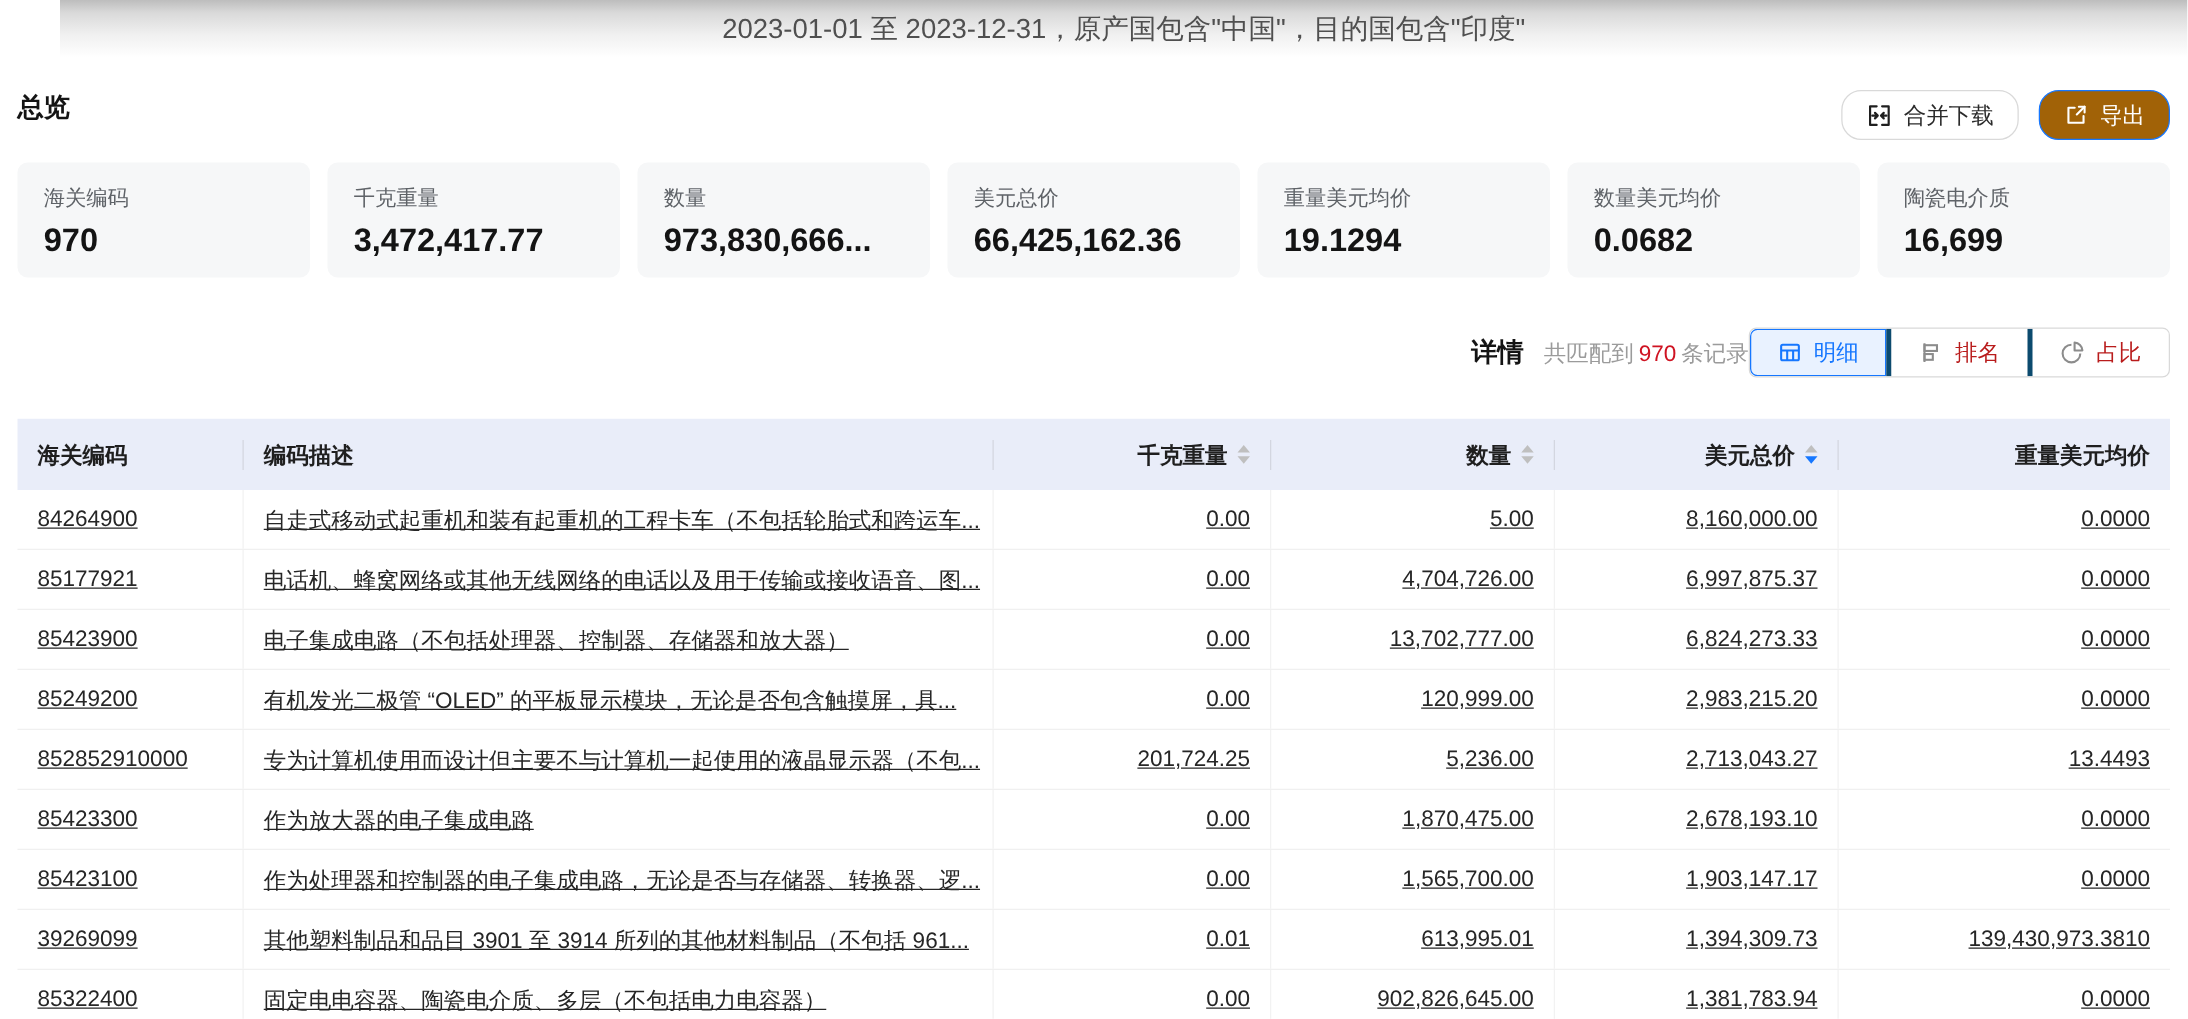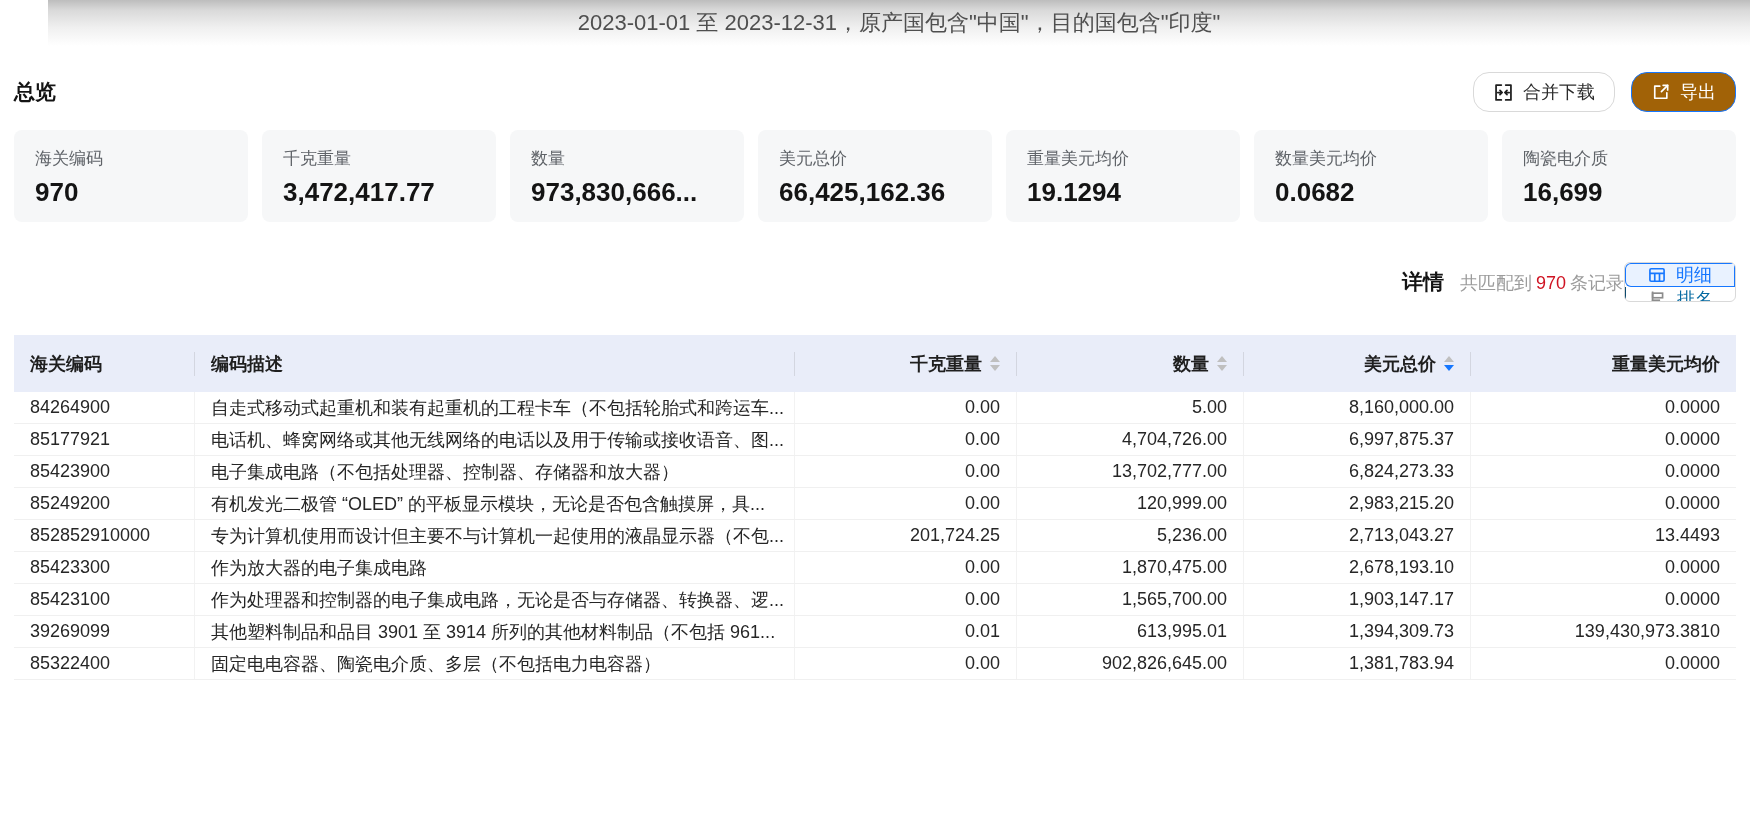--- a/index.html
+++ b/index.html
@@ -11,21 +11,21 @@
   }
   
   .banner {
     height: 46px;
     background: linear-gradient(180deg, #bdbdbd 0%, #d9d9d9 22%, #f0f0f0 60%, #ffffff 100%);
     display: flex; align-items: center; justify-content: center;
     font-size: 22px; color: #4f4f4f; margin-left: 48px;
   }
   
   .overview-bar {
-    display: flex; justify-content: space-between; align-items: center;
+    display: flex; justify-content: space-between; align-items: flex-start;
     padding: 26px 14px 0 14px;
   }
   .section-heading { font-size: 21px; font-weight: 700; color: #141414; }
   .btn-group { display: flex; align-items: center; gap: 16px; }
   .btn {
     height: 40px; border-radius: 16px; cursor: pointer;
     display: inline-flex; align-items: center; gap: 9px;
     font-size: 18px; padding: 0 19px; background: #fff;
     border: 1px solid #d9d9d9; color: #2b2b2b;
   }
@@ -42,46 +42,46 @@
   
   .details-bar {
     display: flex; justify-content: flex-end; align-items: center;
     padding: 40px 14px 0 0;
   }
   .details-left { display: flex; align-items: baseline; gap: 16px; }
   .match-text { font-size: 18px; color: #9b9b9b; }
   .match-count { color: #cf1322; padding: 0 4px; }
   .tabs {
     display: flex; height: 40px; border: 1px solid #d9d9d9; border-radius: 6px;
-    background: #fff; overflow: hidden; flex-direction: column;
+    background: #fff; overflow: hidden;
   }
   .tab {
     display: flex; align-items: center; gap: 9px; padding: 0 22px;
-    font-size: 18px; color: #0369a1; cursor: pointer;
-    border-left: 1px solid #0c4a6e;
+    font-size: 18px; color: #b91c1c; cursor: pointer;
+    border-left: 4px solid #0c4a6e;
   }
   .tab:first-child { border-left: none; }
   .tab.active {
     background: #e9f2ff; color: #1677ff;
     box-shadow: inset 0 0 0 1px #1677ff; border-radius: 6px 0 0 6px;
   }
   .tab svg { display: block; }
   
   .table { margin: 33px 14px 0 14px; }
   .tr {
     display: grid;
     grid-template-columns: 181px 600px 222px 227px 227px 265px;
   }
   .thead {
     background: #e9edf9; height: 57px; align-items: center;
     font-weight: 700; font-size: 18px; color: #1f1f1f;
   }
   .thead .cell { border-right: 1px solid #d3d6e0; height: 24px; display: flex; align-items: center; }
   .thead .cell:last-child { border-right: none; }
-  .tbody .tr { height: 32px; align-items: center; border-bottom: 1px solid #f0f0f0; font-size: 18px; background: #fff; }
+  .tbody .tr { height: 48px; align-items: center; border-bottom: 1px solid #f0f0f0; font-size: 18px; background: #fff; text-decoration: underline; }
   .tbody .cell { border-right: 1px solid #f2f2f2; height: 100%; display: flex; align-items: center; }
   .tbody .cell:last-child { border-right: none; }
   .cell { padding: 0 16px; white-space: nowrap; overflow: hidden; }
   .cell.num { justify-content: flex-end; text-align: right; }
   .sorters { display: inline-flex; flex-direction: column; gap: 3px; margin-left: 8px; cursor: pointer; }
   .caret-up {
     width: 0; height: 0;
     border-left: 5px solid transparent; border-right: 5px solid transparent;
     border-bottom: 6px solid #bfbfbf;
   }

